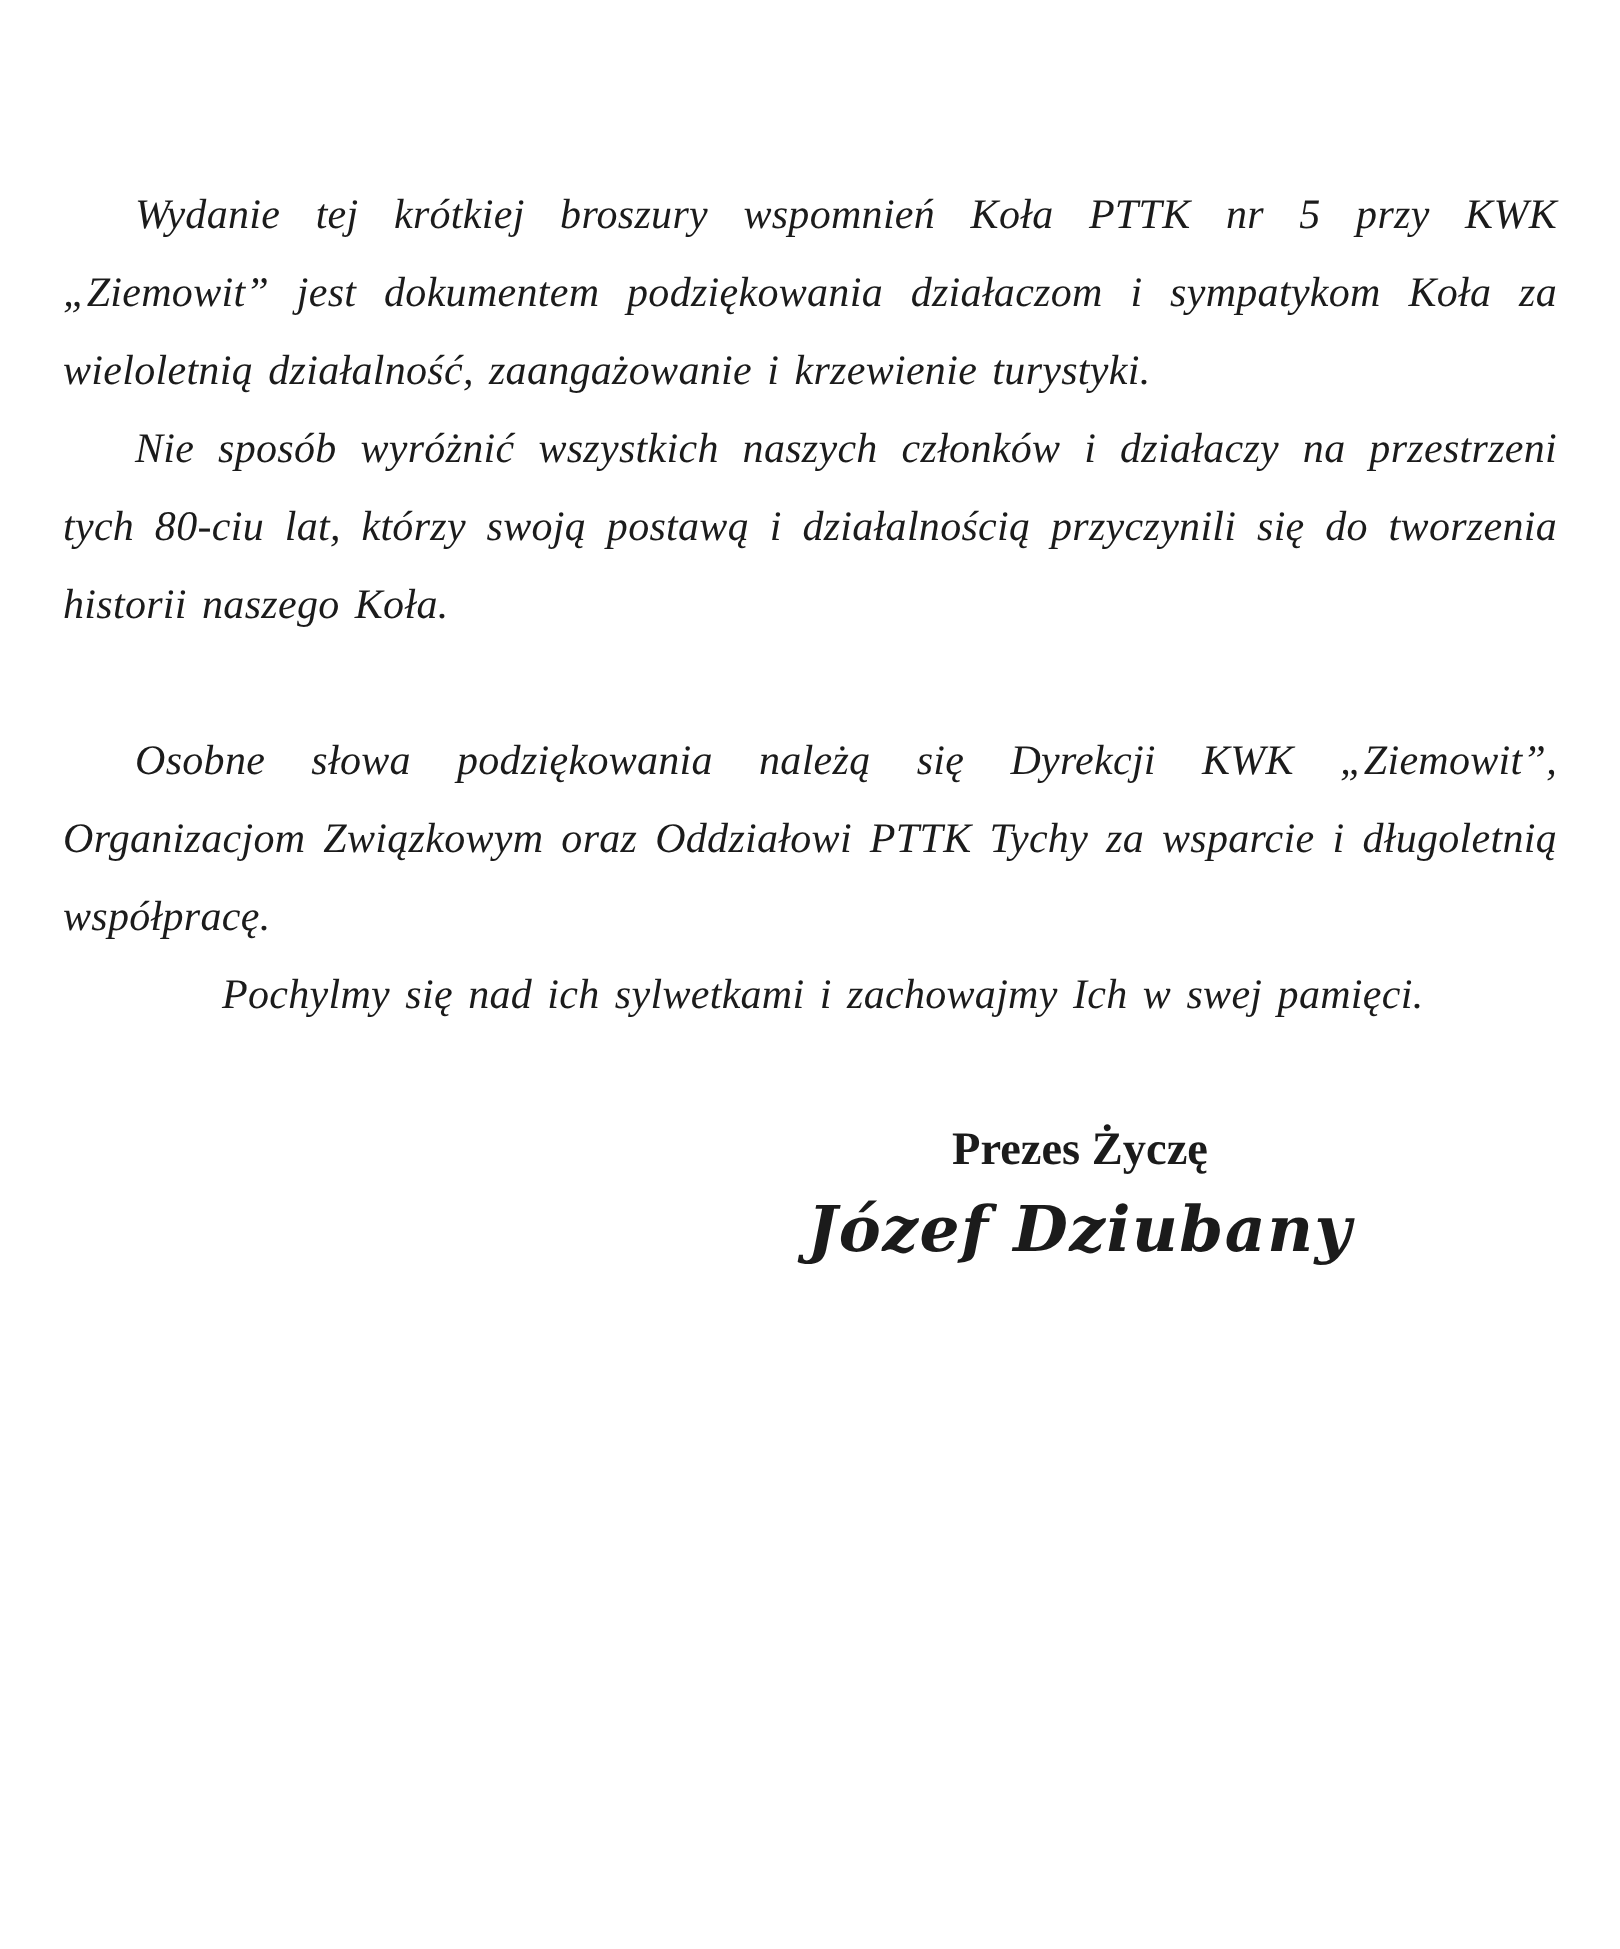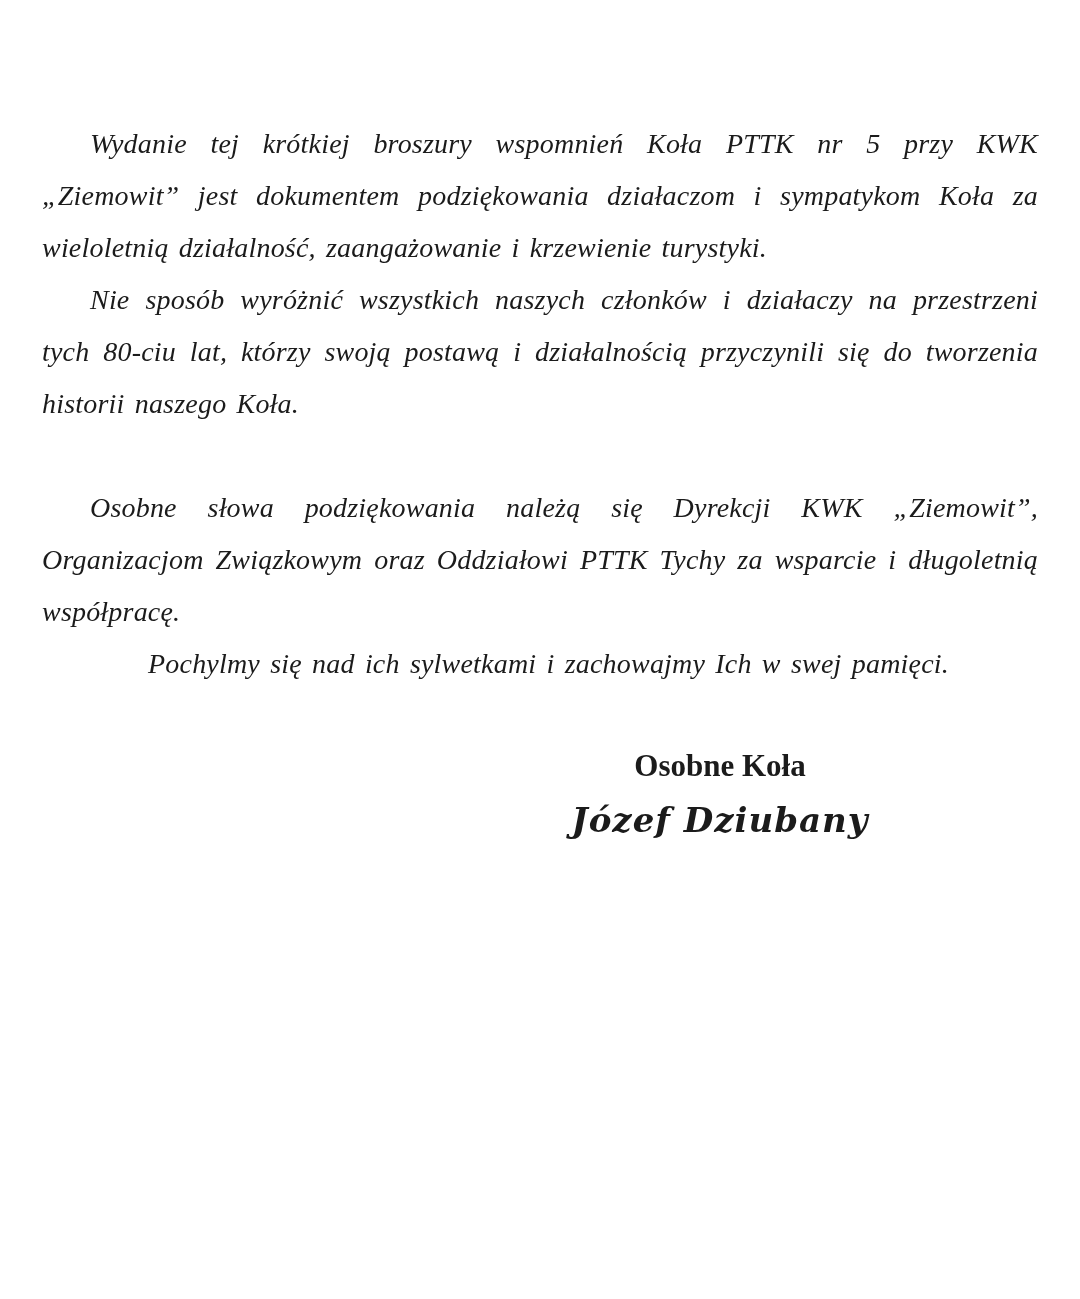--- a/index.html
+++ b/index.html
@@ -49,34 +49,34 @@
     margin: 0;
     font-weight: bold;
     font-style: normal;
     font-size: 31px;
     line-height: 40px;
   }
   .signature-name {
     margin: 6px 0 0 0;
     font-style: italic;
     font-weight: bold;
-    font-size: 34px;
+    font-size: 42px;
     line-height: 56px;
     letter-spacing: 1px;
     font-family: "DejaVu Serif", serif;
   }
 </style>
 </head>
 <body>
 
 <div class="page">
   <div class="content">
     <p class="para">Wydanie tej krótkiej broszury wspomnień Koła PTTK nr 5 przy KWK „Ziemowit” jest dokumentem podziękowania działaczom i sympatykom Koła za wieloletnią działalność, zaangażowanie i krzewienie turystyki.</p>
     <p class="para">Nie sposób wyróżnić wszystkich naszych członków i działaczy na przestrzeni tych 80-ciu lat, którzy swoją postawą i działalnością przyczynili się do tworzenia historii naszego Koła.</p>
     <p class="para gap-before">Osobne słowa podziękowania należą się Dyrekcji KWK „Ziemowit”, Organizacjom Związkowym oraz Oddziałowi PTTK Tychy za wsparcie i długoletnią współpracę.</p>
     <p class="para deep-indent">Pochylmy się nad ich sylwetkami i zachowajmy Ich w swej pamięci.</p>
 
     <div class="signature">
-      <p class="signature-title">Osobne Koła</p>
+      <p class="signature-title">Prezes Życzę</p>
       <p class="signature-name">Józef Dziubany</p>
     </div>
   </div>
 </div>
 
 </body></html>

